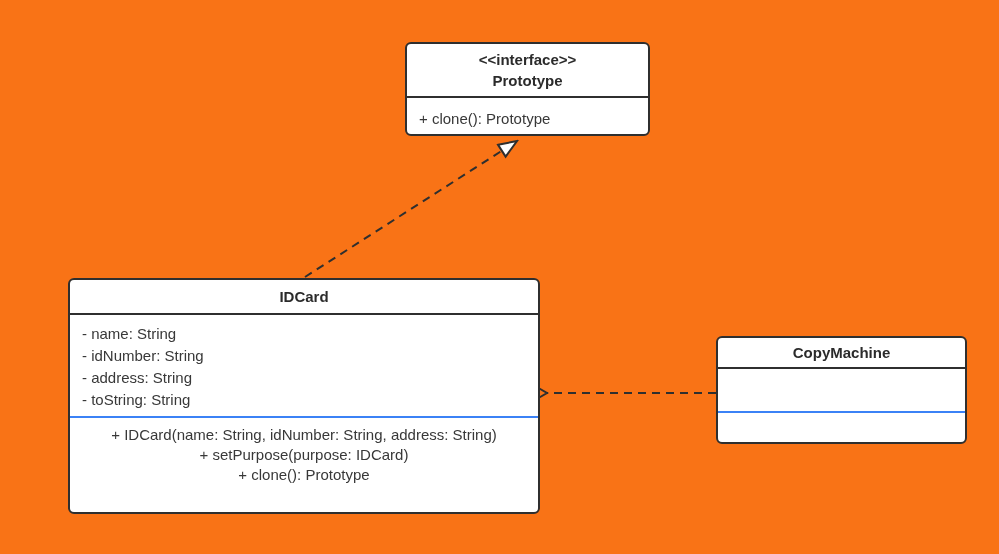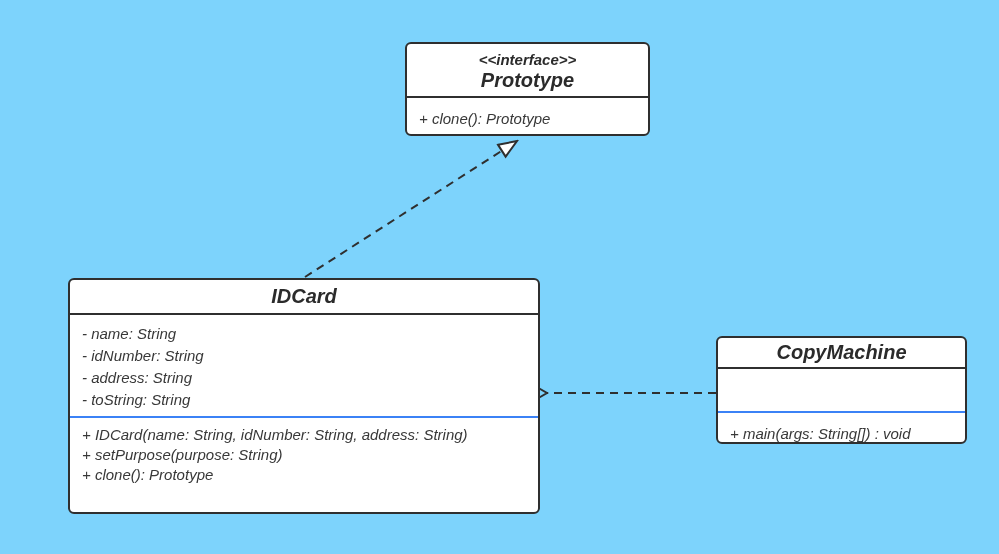--- a/index.html
+++ b/index.html
@@ -5,23 +5,22 @@
   html, body {
     margin: 0;
     padding: 0;
     background: #ffffff;
     font-family: "Liberation Sans", "DejaVu Sans", sans-serif;
   }
   #canvas {
     position: relative;
     width: 999px;
     height: 554px;
-    background: #7dd3fc;
+    background: #f97316;
     overflow: hidden;
-    font-style: italic;
   }
   .uml-class {
     position: absolute;
     background: #ffffff;
     border: 2px solid #2f2f2f;
     border-radius: 6px;
     box-sizing: border-box;
     color: #333333;
   }
   .uml-header {
@@ -32,21 +31,21 @@
     border-bottom: 2px solid #2f2f2f;
     box-sizing: border-box;
     font-weight: bold;
     color: #2b2b2b;
   }
   .stereotype {
     font-size: 15px;
     line-height: 20px;
   }
   .class-name {
-    font-size: 20px;
+    font-size: 15px;
     line-height: 21px;
   }
   .compartment {
     box-sizing: border-box;
     padding: 21px 12px;
     overflow: hidden;
   }
   .compartment.divided {
     border-bottom: 2px solid #3b82f6;
   }
@@ -96,30 +95,27 @@
   <div class="uml-class" style="left:68px; top:278px; width:472px; height:236px;">
     <div class="uml-header" style="height:35px;justify-content:center;">
       <div class="class-name">IDCard</div>
     </div>
     <div class="compartment divided" style="height:103px; padding-top:8px;">
       <div class="member">- name: String</div>
       <div class="member">- idNumber: String</div>
       <div class="member">- address: String</div>
       <div class="member">- toString: String</div>
     </div>
-    <div class="compartment" style="height:94px; padding-top:7px;">
+    <div class="compartment" style="height:94px; padding-top:7px;text-align:center;">
       <div class="member" style="line-height:20px;">+ IDCard(name: String, idNumber: String, address: String)</div>
-      <div class="member" style="line-height:20px;">+ setPurpose(purpose: String)</div>
+      <div class="member" style="line-height:20px;">+ setPurpose(purpose: IDCard)</div>
       <div class="member" style="line-height:20px;">+ clone(): Prototype</div>
     </div>
   </div>
 
   <div class="uml-class" style="left:716px; top:336px; width:251px; height:108px;">
     <div class="uml-header" style="height:31px;">
       <div class="class-name">CopyMachine</div>
     </div>
     <div class="compartment divided" style="height:40px;"></div>
-    <div class="compartment" style="height:33px; display:flex; align-items:center;">
-      <div class="member">+ main(args: String[]) : void</div>
-    </div>
   </div>
 
 </div>
 
 </body></html>

